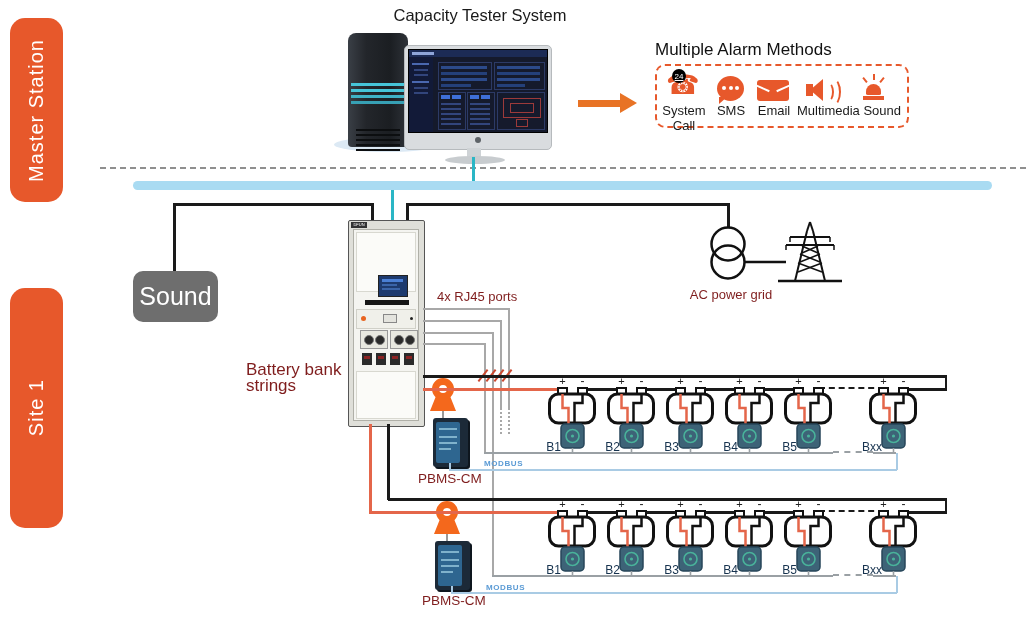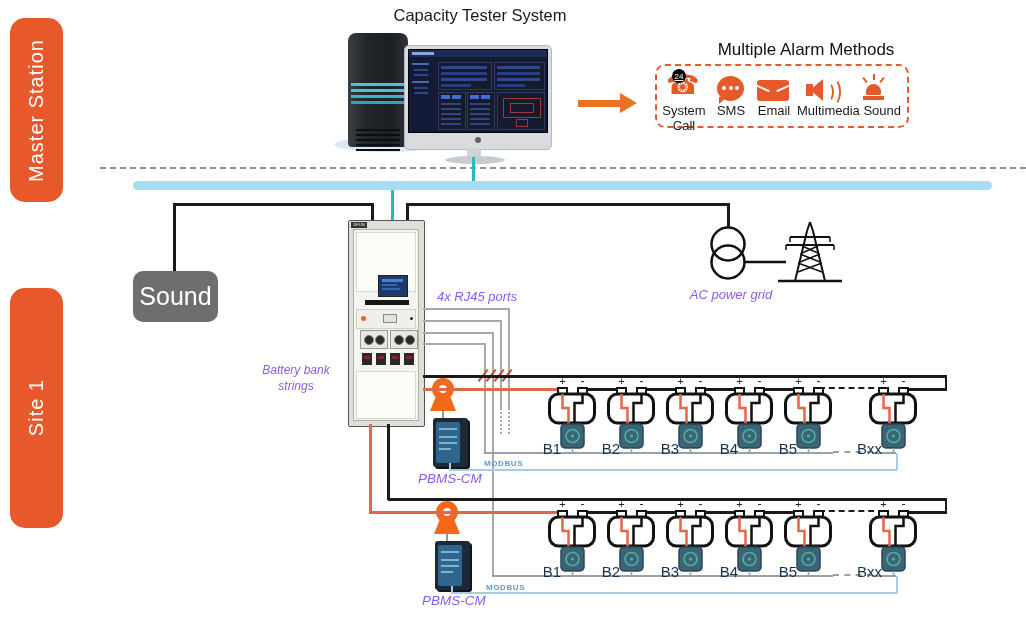--- a/index.html
+++ b/index.html
@@ -5,22 +5,22 @@
   html,body{margin:0;padding:0;background:#fff;}
   #canvas{position:relative;width:1026px;height:618px;background:#ffffff;overflow:hidden;
           font-family:"Liberation Sans",sans-serif;}
   .abs{position:absolute;}
   .tab{background:#e7582b;border-radius:15px;display:flex;align-items:center;justify-content:center;}
   .vtext{writing-mode:vertical-rl;transform:rotate(180deg);color:#fff;font-size:20px;letter-spacing:1px;white-space:nowrap;}
   .blk{background:#1a1a1a;}
   .gray-wire{background:#a8a8a8;}
   .teal{background:#2ab6c5;}
   .red-wire{background:#e4664a;}
-  .lbl{color:#8b5cf6;font-style:italic;}
-  .small-b{color:#17334f;font-size:15px;}
+  .lbl{color:#7f1d1d;}
+  .small-b{color:#17334f;font-size:12px;}
   .mod-txt{color:#5b9bd5;font-size:8px;letter-spacing:.6px;font-weight:bold;}
   .ct-ring{width:8px;height:8px;border:7px solid #f4681c;border-radius:50%;background:#fff;}
   .ct-base{width:14px;height:0;border-bottom:15px solid #f4681c;border-left:6px solid transparent;border-right:6px solid transparent;}
   .pbms{background:#1c2a38;border-radius:3px;box-shadow:2px 2px 0 #0e161e;}
   .pbms .face{position:absolute;left:3px;top:4px;width:24px;height:41px;background:#2e6690;border-radius:2px;}
   .pbms .face i{position:absolute;left:3px;width:18px;height:2px;background:#7fb2cc;display:block;}
   .alarm-lbl{color:#1a1a1a;font-size:13px;text-align:center;}
   .dot{border-radius:50%;}
   svg{display:block;}
 </style>
@@ -109,21 +109,21 @@
     <div class="abs dot" style="left:70px;top:91px;width:6px;height:6px;background:#5e6368;"></div>
   </div>
   <div class="abs" style="left:467px;top:148px;width:14px;height:9px;background:#cfd3d6;"></div>
   <div class="abs" style="left:445px;top:156px;width:60px;height:8px;background:#c8cccf;border-radius:50%;"></div>
 
   <div class="abs teal" style="left:472px;top:157px;width:2.5px;height:26px;"></div>
 
   <div class="abs" style="left:578px;top:100px;width:42px;height:7px;background:#e87325;"></div>
   <div class="abs" style="left:620px;top:93px;width:0;height:0;border-left:17px solid #e87325;border-top:10.5px solid transparent;border-bottom:10.5px solid transparent;"></div>
 
-  <div class="abs" style="left:681px;top:40px;width:250px;text-align:center;font-size:17px;color:#111;">Multiple Alarm Methods</div>
+  <div class="abs" style="left:655px;top:40px;width:250px;text-align:left;font-size:17px;color:#111;">Multiple Alarm Methods</div>
 
   <div class="abs" style="left:655px;top:64px;width:250px;height:60px;border:2px dashed #e7582b;border-radius:10px;"></div>
 
   <div class="abs" style="left:666px;top:70px;width:36px;height:32px;">
     <span class="abs" style="left:0px;top:0px;font-size:27px;color:#e7582b;line-height:30px;">☎</span>
     <span class="abs dot" style="left:6px;top:-1px;width:14px;height:14px;background:#000000;color:#fff;font-size:8px;display:flex;align-items:center;justify-content:center;text-decoration:underline;">24</span>
   </div>
   <div class="abs alarm-lbl" style="left:654px;top:103px;width:60px;">System Call</div>
 
   <div class="abs dot" style="left:717px;top:76px;width:27px;height:25px;background:#e7582b;">
@@ -229,21 +229,21 @@
       <div class="abs" style="left:36px;top:123px;width:10px;height:12px;background:#2a2a2a;">
           <span class="abs" style="left:2px;top:3px;width:6px;height:3px;background:#8a2222;"></span>
         </div>
       <div class="abs" style="left:50px;top:123px;width:10px;height:12px;background:#2a2a2a;">
           <span class="abs" style="left:2px;top:3px;width:6px;height:3px;background:#8a2222;"></span>
         </div>
       <div class="abs" style="left:2px;top:141px;width:58px;height:46px;background:#fbfbf8;border:1px solid #d8d8d0;"></div>
     </div>
   </div>
 
-  <div class="abs lbl" style="left:246px;top:362px;width:100px;text-align:center;font-size:12px;line-height:16px;">
+  <div class="abs lbl" style="left:246px;top:362px;width:100px;text-align:left;font-size:17px;line-height:16px;">
     <div>Battery bank</div>
     <div>strings</div>
   </div>
 
   <div class="abs gray-wire" style="left:423px;top:308px;width:87px;height:2px;"></div>
   <div class="abs gray-wire" style="left:423px;top:320px;width:79px;height:2px;"></div>
   <div class="abs gray-wire" style="left:423px;top:332px;width:71px;height:2px;"></div>
   <div class="abs gray-wire" style="left:423px;top:343px;width:63px;height:2px;"></div>
   <div class="abs gray-wire" style="left:508px;top:308px;width:2px;height:100px;"></div>
   <div class="abs gray-wire" style="left:500px;top:320px;width:2px;height:88px;"></div>

